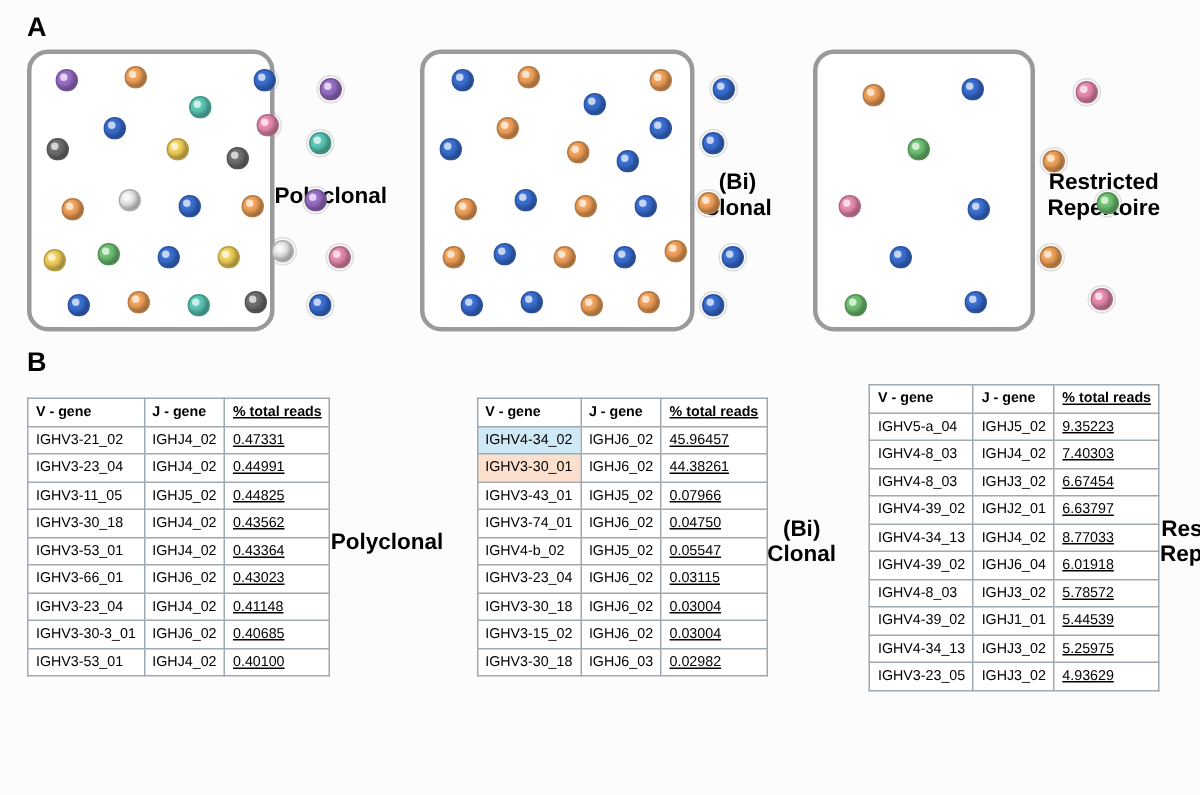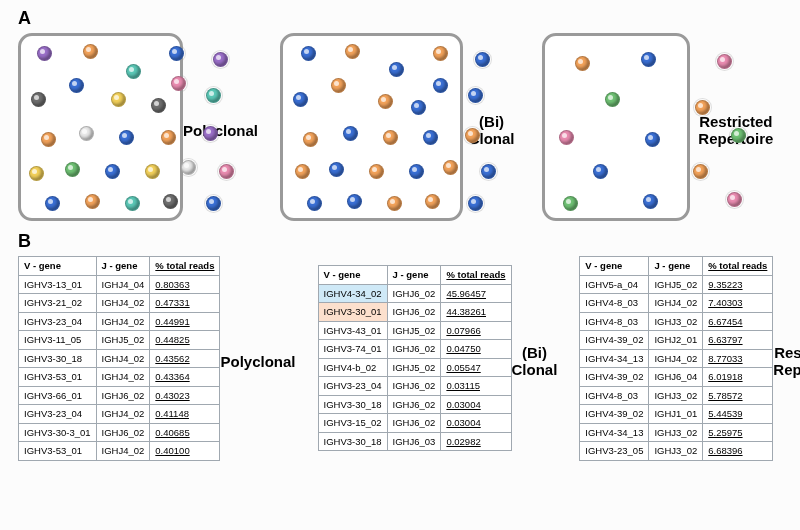--- a/index.html
+++ b/index.html
@@ -205,25 +205,20 @@
         <table class="data-table" data-table="polyclonal">
           <thead>
               <tr>
             <th>V - gene</th>
             <th>J - gene</th>
             <th class="num">% total reads</th>
           </tr>
             </thead>
           <tbody>
               <tr>
-                <td>IGHV3-13_01</td>
-                <td>IGHJ4_04</td>
-                <td class="num">0.80363</td>
-              </tr>
-              <tr>
                 <td>IGHV3-21_02</td>
                 <td>IGHJ4_02</td>
                 <td class="num">0.47331</td>
               </tr>
               <tr>
                 <td>IGHV3-23_04</td>
                 <td>IGHJ4_02</td>
                 <td class="num">0.44991</td>
               </tr>
               <tr>
@@ -379,21 +374,21 @@
                 <td class="num">5.44539</td>
               </tr>
               <tr>
                 <td>IGHV4-34_13</td>
                 <td>IGHJ3_02</td>
                 <td class="num">5.25975</td>
               </tr>
               <tr>
                 <td>IGHV3-23_05</td>
                 <td>IGHJ3_02</td>
-                <td class="num">6.68396</td>
+                <td class="num">4.93629</td>
               </tr>
             </tbody>
         </table>
       </div>
       <div class="panel-title">Restricted Repertoire</div>
     </div>
   </div>
 </div>
 
 </body></html>

